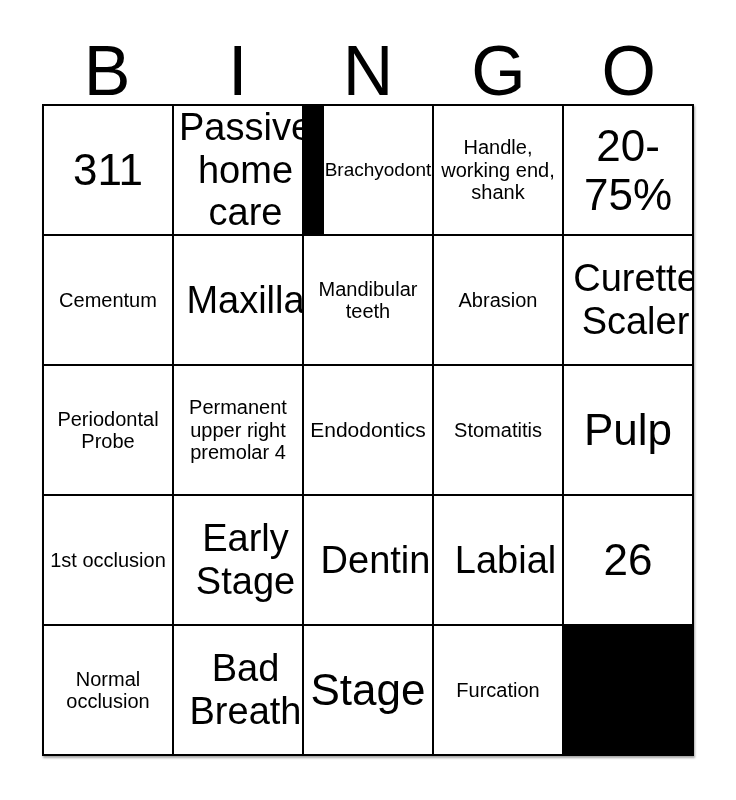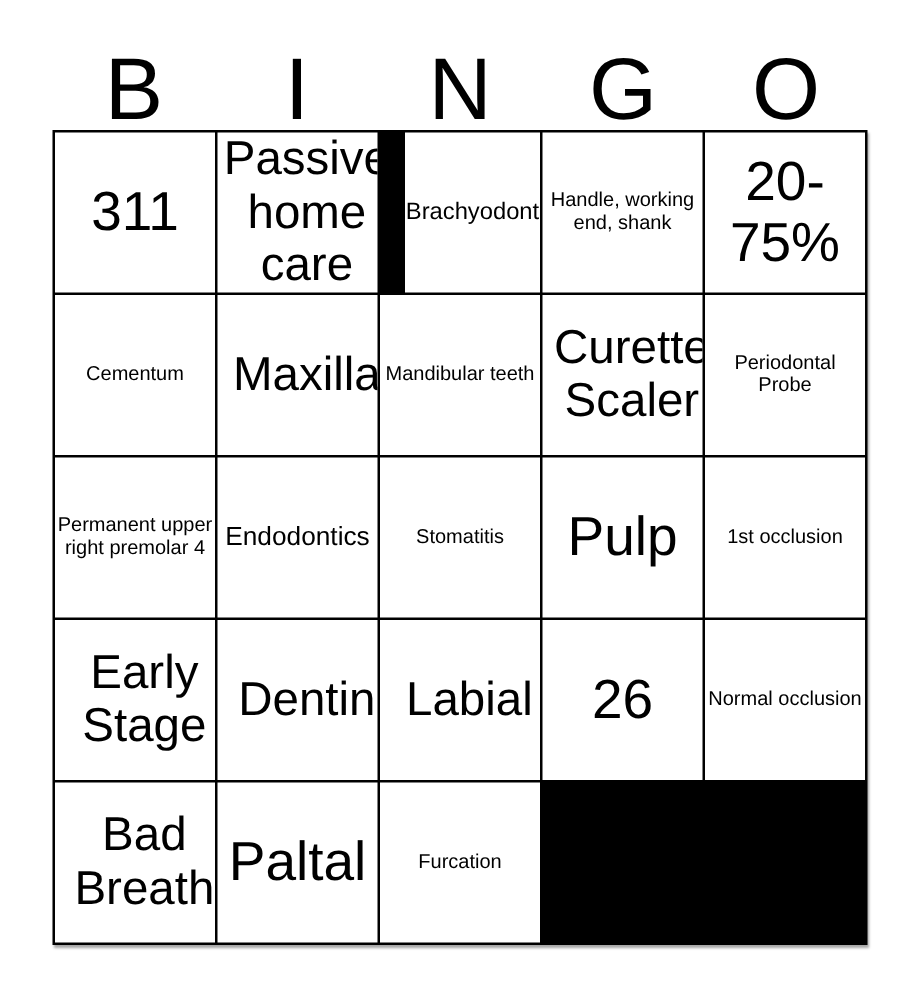--- a/index.html
+++ b/index.html
@@ -48,21 +48,21 @@
     align-items: center;
     justify-content: center;
     text-align: center;
     line-height: 1.12;
     padding: 1px;
     overflow: hidden;
     cursor: pointer;
   }
   .cell[data-size="xs"] { font-size: 19px; margin-left: 20px; }
   .cell[data-size="sm"] { font-size: 21px; }
-  .cell[data-size="md"] { font-size: 16px; }
+  .cell[data-size="md"] { font-size: 20px; }
   .cell[data-size="lg"] { font-size: 38px; padding-left: 16px; }
   .cell[data-size="xl"] { font-size: 44px; }
 </style>
 </head>
 <body>
 
 <div class="card">
 
   <div class="bingo-header">
     <span class="letter">B</span>
@@ -76,33 +76,34 @@
 
     <div class="cell" data-size="xl">311</div>
     <div class="cell" data-size="lg">Passive home care</div>
     <div class="cell" data-size="xs">Brachyodont</div>
     <div class="cell" data-size="md">Handle, working end, shank</div>
     <div class="cell" data-size="xl">20-75%</div>
 
     <div class="cell" data-size="md">Cementum</div>
     <div class="cell" data-size="lg">Maxilla</div>
     <div class="cell" data-size="md">Mandibular teeth</div>
+    <div class="cell" data-size="md">Abrasion</div>
     <div class="cell" data-size="lg">Curette Scaler</div>
 
     <div class="cell" data-size="md">Periodontal Probe</div>
     <div class="cell" data-size="md">Permanent upper right premolar 4</div>
     <div class="cell" data-size="sm">Endodontics</div>
     <div class="cell" data-size="md">Stomatitis</div>
 
     <div class="cell" data-size="xl">Pulp</div>
     <div class="cell" data-size="md">1st occlusion</div>
     <div class="cell" data-size="lg">Early Stage</div>
     <div class="cell" data-size="lg">Dentin</div>
     <div class="cell" data-size="lg">Labial</div>
 
     <div class="cell" data-size="xl">26</div>
     <div class="cell" data-size="md">Normal occlusion</div>
     <div class="cell" data-size="lg">Bad Breath</div>
-    <div class="cell" data-size="xl">Paltal</div>
+    <div class="cell" data-size="xl">Stage</div>
     <div class="cell" data-size="md">Furcation</div>
 
   </div>
 </div>
 
 </body></html>

